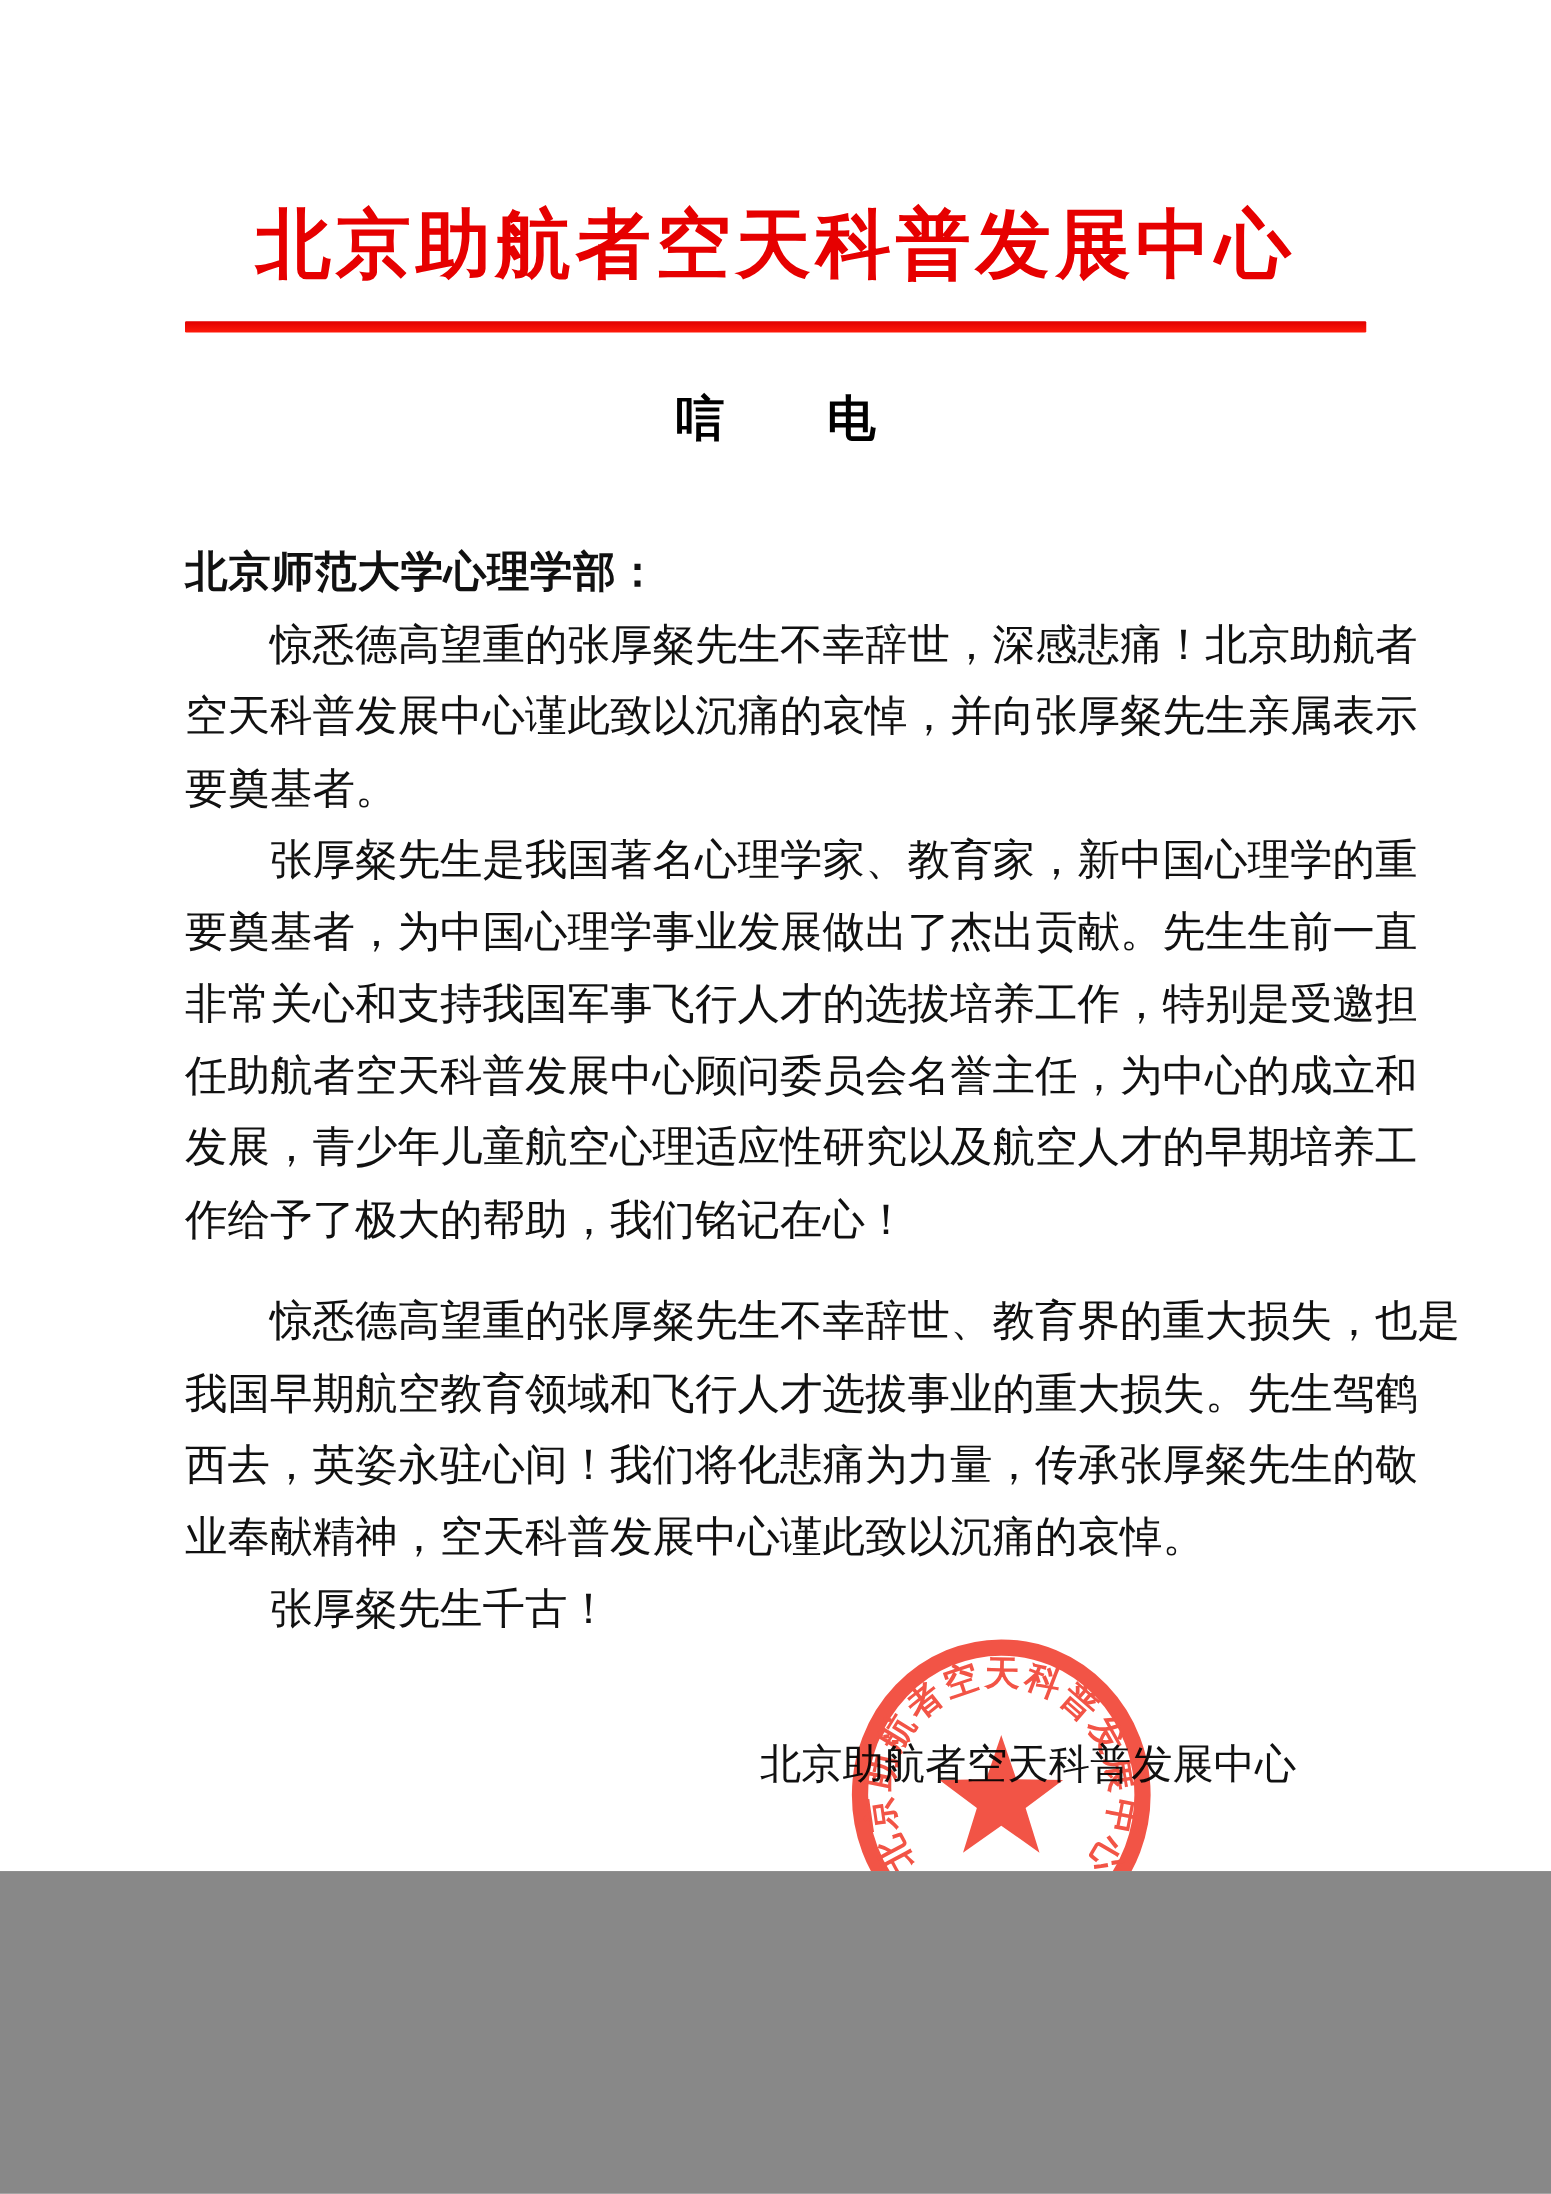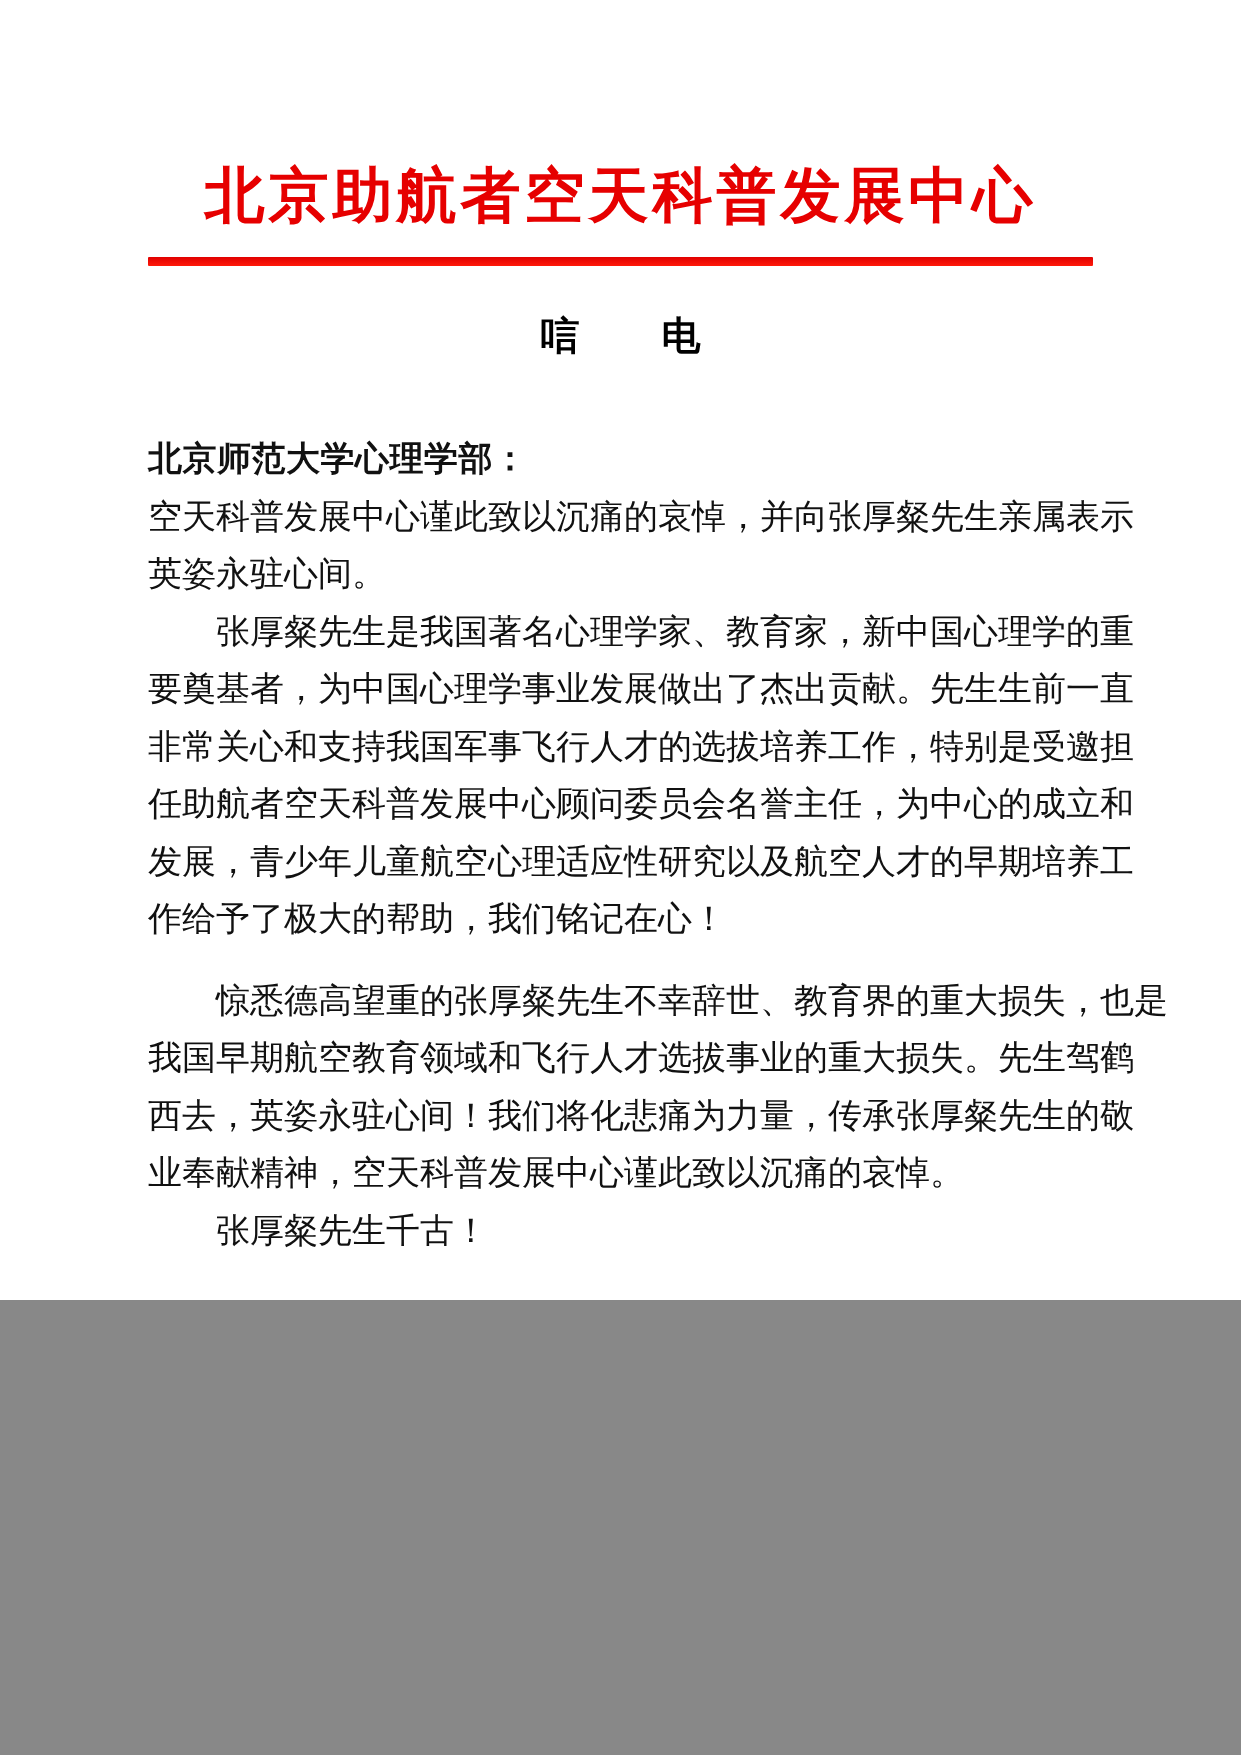--- a/index.html
+++ b/index.html
@@ -1,19 +1,19 @@
 <!DOCTYPE html>
 <html><head>
 <meta charset="utf-8">
 <style>
   html,body{margin:0;padding:0;background:#888;}
   *{box-sizing:border-box;}
   .page{
     position:relative;
-    width:1241px;height:1300px;
+    width:1241px;height:1497px;
     margin:0 auto;
     background:#ffffff;
     font-family:"Liberation Serif","DejaVu Serif",serif;
     overflow:hidden;
   }
   .content{
     position:absolute;
     left:148px;top:0;
     width:945px;
   }
@@ -107,22 +107,23 @@
     <div class="divider"></div>
 
     <div class="doc-title">
       <span class="tchar">唁</span><span class="tchar">电</span>
     </div>
 
     <div class="body-text">
       <div class="salutation">北京师范大学心理学部：</div>
       <div id="paragraphs">
           <div class="para">
+            <div class="line indent">惊悉德高望重的张厚粲先生不幸辞世，深感悲痛！北京助航者</div>
             <div class="line">空天科普发展中心谨此致以沉痛的哀悼，并向张厚粲先生亲属表示</div>
-            <div class="line short">英姿永驻心间。</div>
+            <div class="line short">要奠基者。</div>
           </div>
           <div class="para">
             <div class="line indent">张厚粲先生是我国著名心理学家、教育家，新中国心理学的重</div>
             <div class="line">要奠基者，为中国心理学事业发展做出了杰出贡献。先生生前一直</div>
             <div class="line">非常关心和支持我国军事飞行人才的选拔培养工作，特别是受邀担</div>
             <div class="line">任助航者空天科普发展中心顾问委员会名誉主任，为中心的成立和</div>
             <div class="line">发展，青少年儿童航空心理适应性研究以及航空人才的早期培养工</div>
             <div class="line short">作给予了极大的帮助，我们铭记在心！</div>
           </div>
           <div class="para para-gap">

